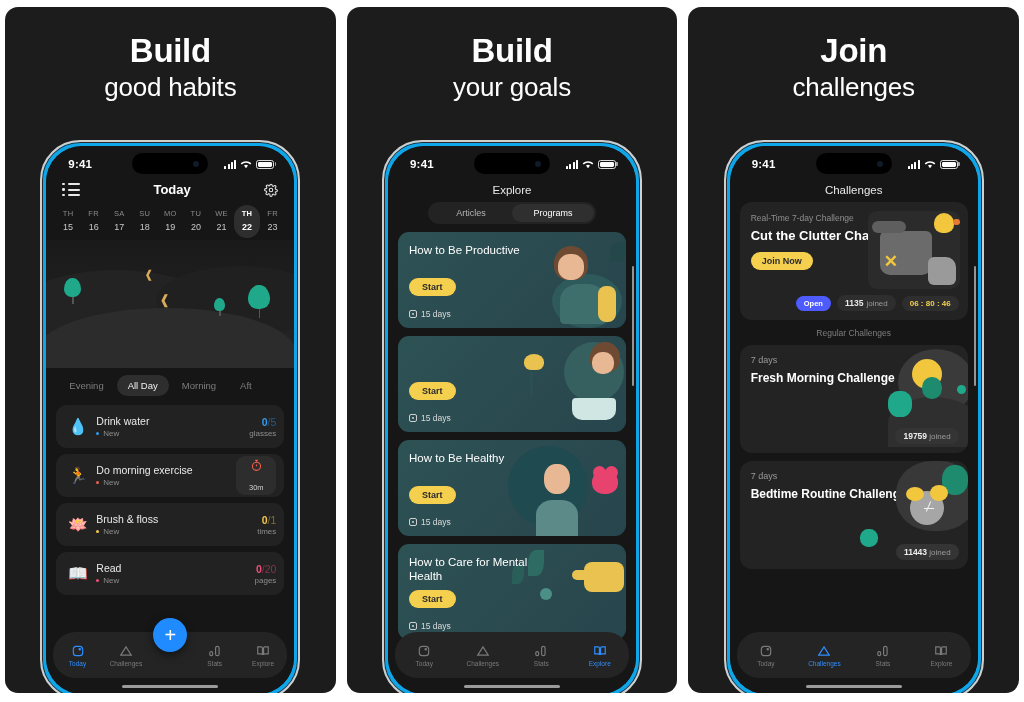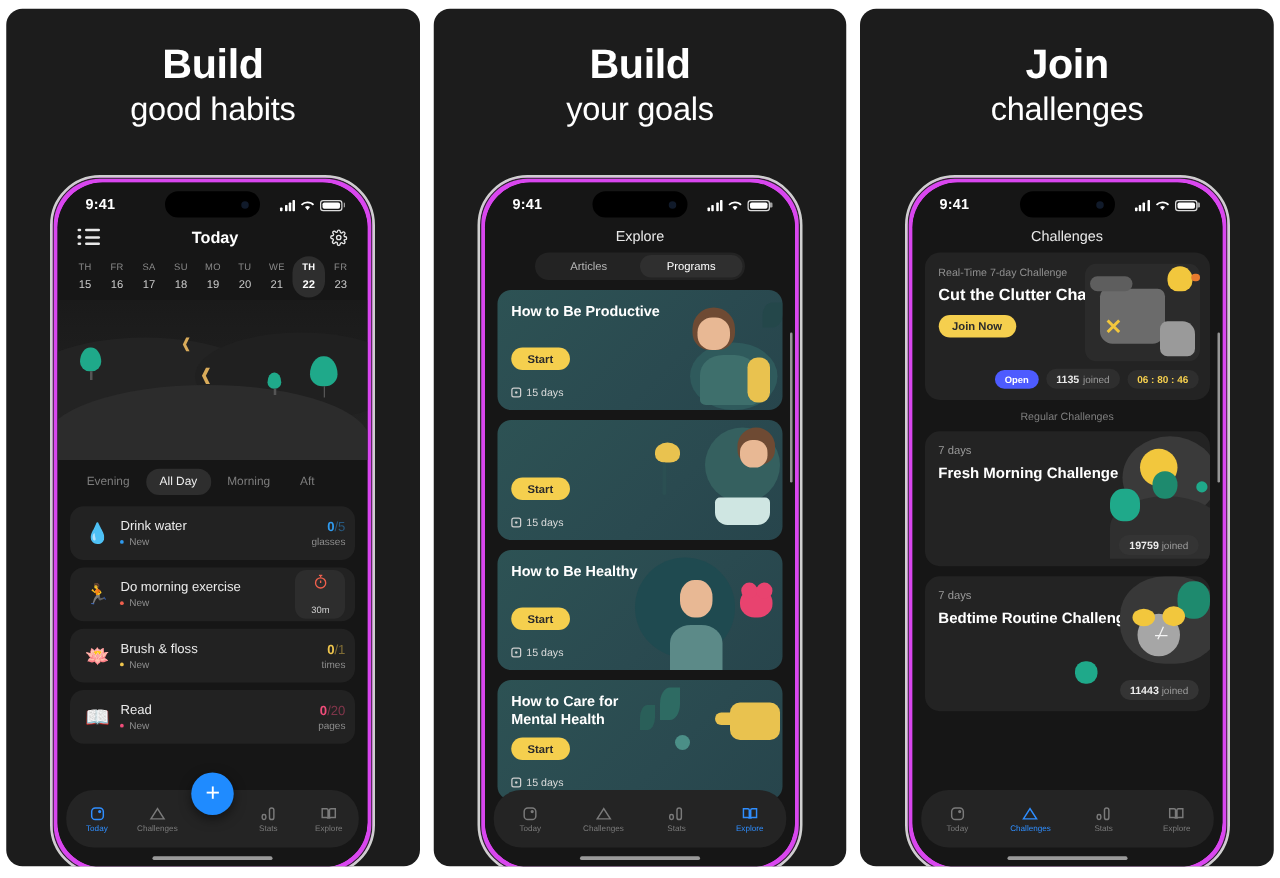--- a/index.html
+++ b/index.html
@@ -48,21 +48,21 @@
     left: 50%;
     transform: translateX(-50%);
     top: 133px;
     width: 260px;
     height: 560px;
   }
   .phone {
     position: relative;
     width: 260px; height: 560px;
     border-radius: 40px;
-    background: #d946ef;
+    background: #0ea5e9;
     border: 2.5px solid #cfcfcf;
     box-shadow: 0 0 0 1px #2a2a2a inset;
     overflow: hidden;
   }
   .phone-inner {
     position: absolute;
     inset: 4px;
     border-radius: 36px;
     background: #131313;
     overflow: hidden;
@@ -211,21 +211,21 @@
   }
   .segmented .seg.active { background:#2f2f2f; color:#fff; }
 
   .cards { padding: 0 10px; display:flex; flex-direction:column; gap:8px; }
   .pcard {
     position:relative; height: 96px; border-radius: 11px; overflow:hidden;
     background: linear-gradient(135deg,#2d5254 0%,#2a4a50 60%,#27454c 100%);
   }
   .pcard .ptitle {
     position:absolute; left:11px; top:11px; color:#fff;
-    font-size:11.5px; font-weight:700; line-height:1.22; max-width:120px;
+    font-size:11.5px; font-weight:400; line-height:1.22; max-width:120px;
   }
   .pcard .start {
     position:absolute; left:11px; top:46px;
     background:#f5cf4e; color:#2a2a2a; font-size:9px; font-weight:700;
     padding: 4px 13px; border-radius: 11px;
   }
   .pcard .days {
     position:absolute; left:11px; bottom:9px; color:#dcdcdc; font-size:8.5px;
     display:flex; align-items:center; gap:4px;
   }

